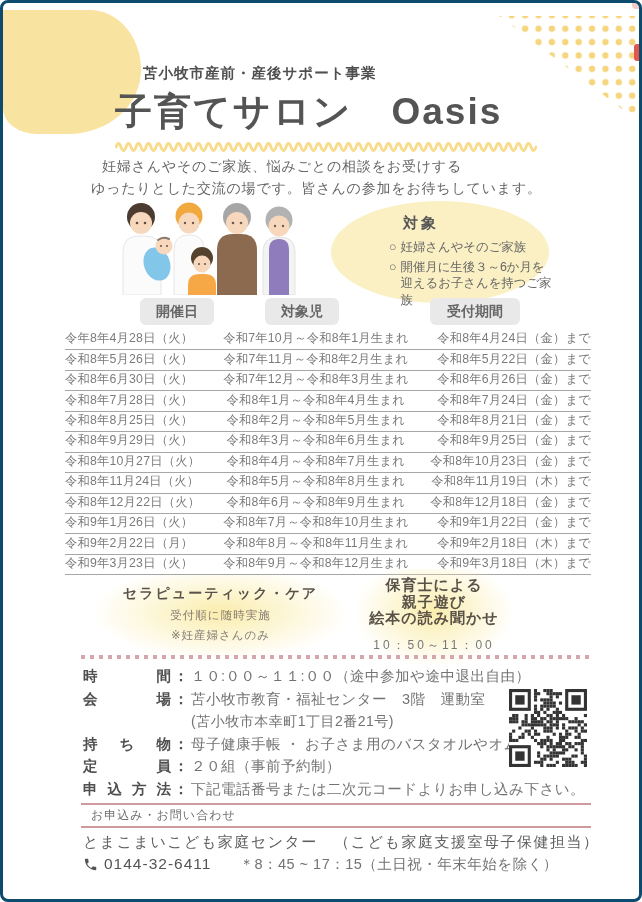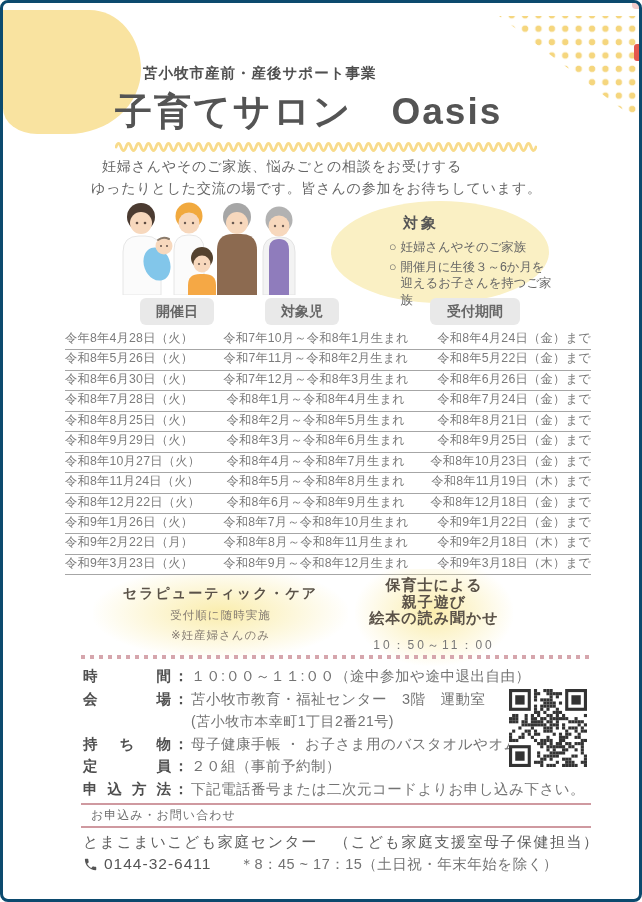--- a/index.html
+++ b/index.html
@@ -40,21 +40,21 @@
   .t-item { display:flex; font-size:12.4px; color:#666; line-height:16.5px; margin-bottom:3px; }
   .t-mark { margin-right:4px; flex:0 0 auto; }
 
   
   .pill { position:absolute; top:295px; height:27px; line-height:27px; background:#E9E9E9;
           border-radius:6px; text-align:center; font-size:14px; font-weight:600; color:#666; }
   .pill-1 { left:113px; width:74px;margin-left:24px; }
   .pill-2 { left:262px; width:74px; }
   .pill-3 { left:427px; width:90px; }
   .table { position:absolute; left:62px; top:327px; width:526px; }
-  .s-row { display:flex; align-items:flex-start; height:20.45px; box-sizing:border-box;
+  .s-row { display:flex; align-items:center; height:20.45px; box-sizing:border-box;
           border-bottom:1px solid #A6A6A6; padding-bottom:2px; font-size:12.3px; color:#7B7B7B;
           letter-spacing:0.2px; white-space:nowrap; }
   .c1 { width:165px; } .c2 { flex:1; text-align:center; } .c3 { width:190px; text-align:right; }
 
   
   .feature-left { position:absolute; left:90px; top:572px; width:255px; text-align:center;
           padding:10px 0 16px;
           background:radial-gradient(ellipse at 50% 45%, rgba(250,236,168,0.95) 0%, rgba(250,236,168,0) 72%); }
   .fl-title { font-size:14px; font-weight:bold; color:#5A5248; letter-spacing:2px; }
   .fl-line { font-size:11.5px; color:#857C72; margin-top:5px; letter-spacing:1px; }

